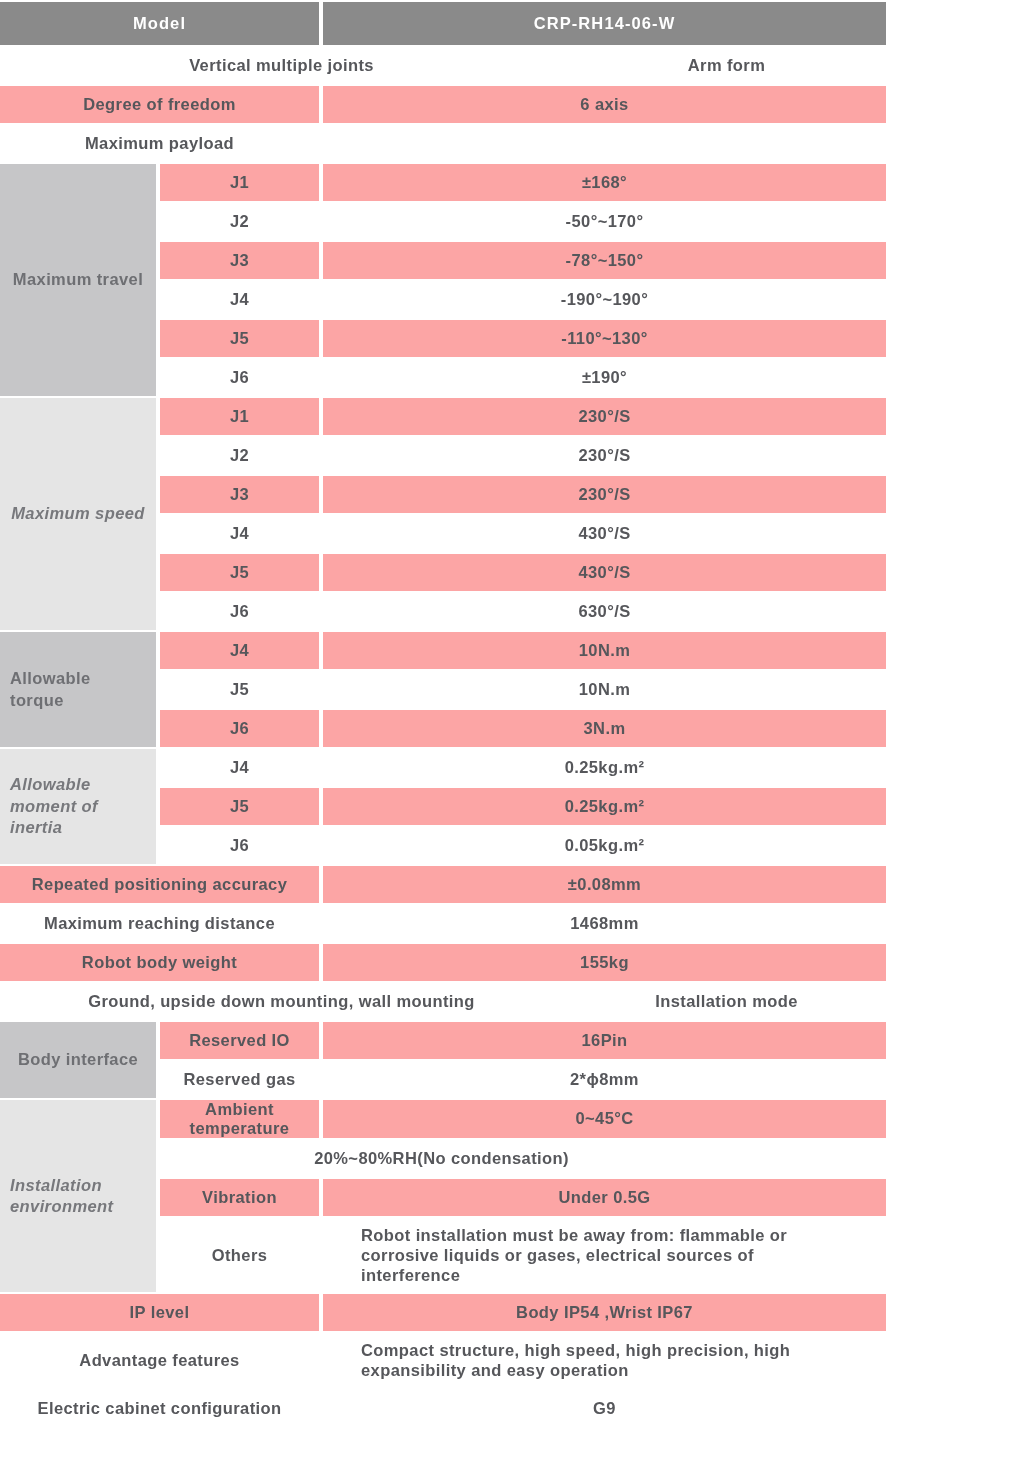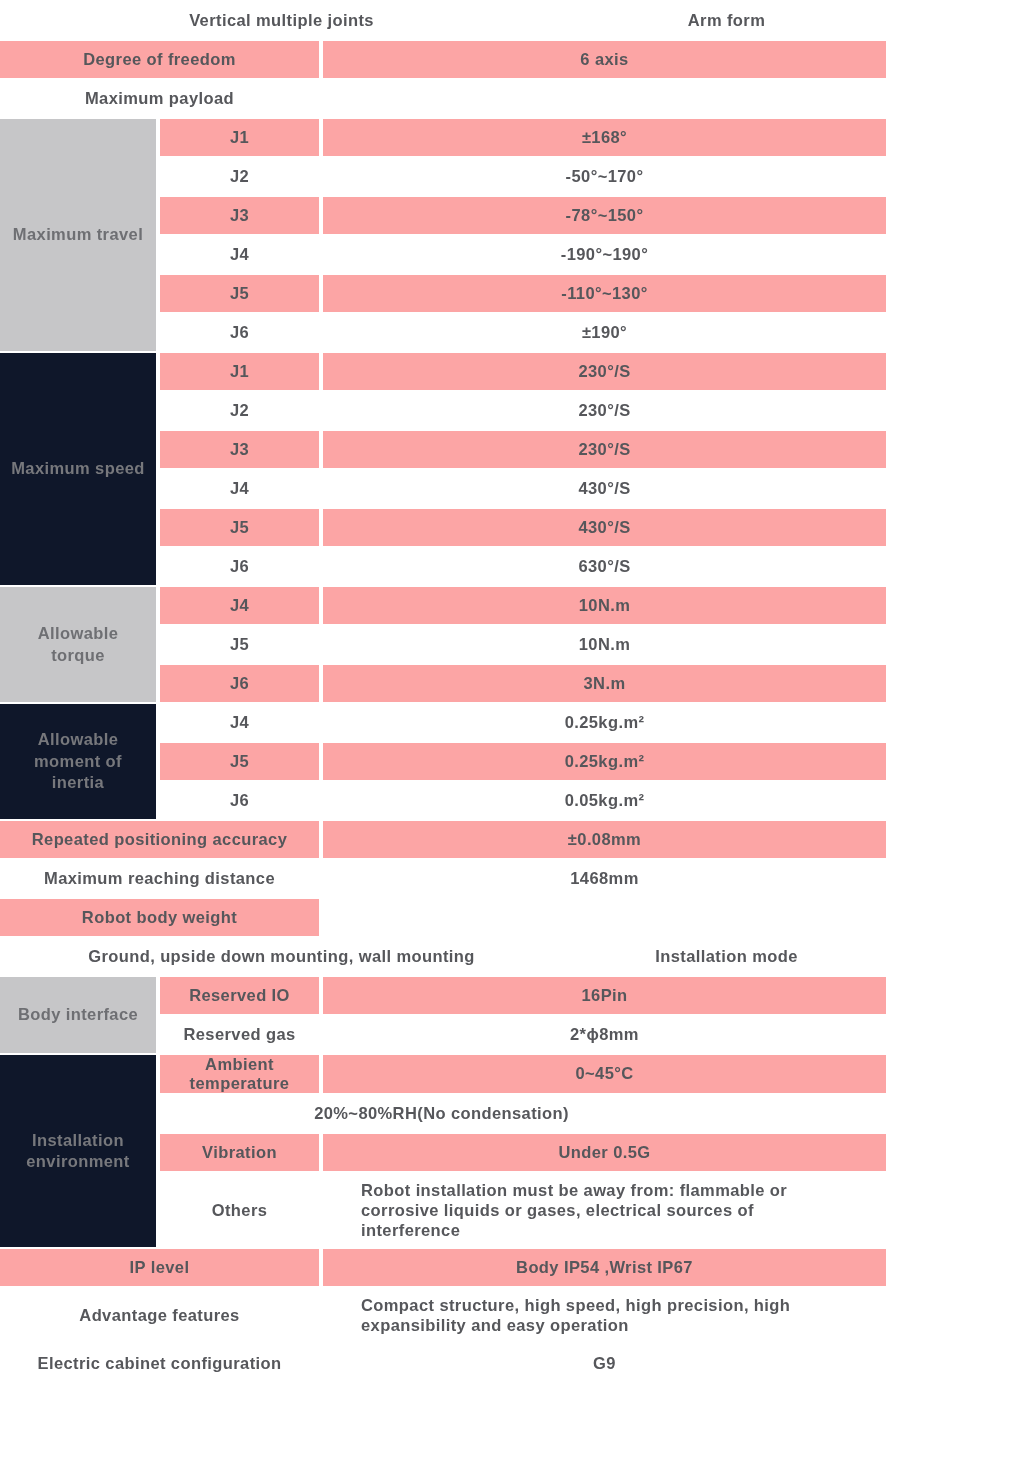--- a/index.html
+++ b/index.html
@@ -31,53 +31,61 @@
     background: #ffffff;
   }
   .left  { width: 319px; }
   .val   { width: 563px; }
   .section { display: flex; gap: 4px; }
   .group {
     width: 168px;
     display: flex;
     align-items: center;
     justify-content: center;
-    text-align: center;
+    text-align: left;
     padding: 0 10px;
     line-height: 1.3;
   }
   .stack { display: flex; flex-direction: column; gap: 2px; width: 726px; }
   .sub   { width: 159px; padding: 0 15px; }
   
   .g > .cell { background: #fca5a5; }
   
   .hdr > .cell {
     background: #8a8a8a;
     color: #ffffff;
     min-height: 43px;
     letter-spacing: 1.1px;
   }
   
   .gc-dark  { background: #c6c6c8; color: #6e6f73; }
-  .gc-light { background: #0f172a; color: #77787c; }
+  .gc-light { background: #e5e5e5; color: #77787c; font-style: italic; }
   
   .ml {
     justify-content: flex-start;
     text-align: left;
     padding: 7px 34px 7px 38px;
     line-height: 1.22;
   }
   .h-others   { min-height: 72px; }
   .h-adv      { min-height: 54px; }
 </style>
 </head>
 <body>
 
 <div class="spec-table">
 
+  <div class="row hdr">
+    <div class="cell left">
+      <span>Model</span>
+    </div>
+    <div class="cell val">
+      <span>CRP-RH14-06-W</span>
+    </div>
+  </div>
 
   <div class="row">
     <div class="cell val">
         <span>Vertical multiple joints</span>
       </div>
     <div class="cell left">
         <span>Arm form</span>
       </div>
   </div>
   <div class="row g">
@@ -283,20 +291,23 @@
         <span>Maximum reaching distance</span>
       </div>
     <div class="cell val">
         <span>1468mm</span>
       </div>
   </div>
   <div class="row g">
     <div class="cell left">
         <span>Robot body weight</span>
       </div>
+    <div class="cell val">
+        <span>155kg</span>
+      </div>
   </div>
   <div class="row">
     <div class="cell val">
         <span>Ground, upside down mounting,  wall mounting</span>
       </div>
     <div class="cell left">
         <span>Installation mode</span>
       </div>
   </div>
 

